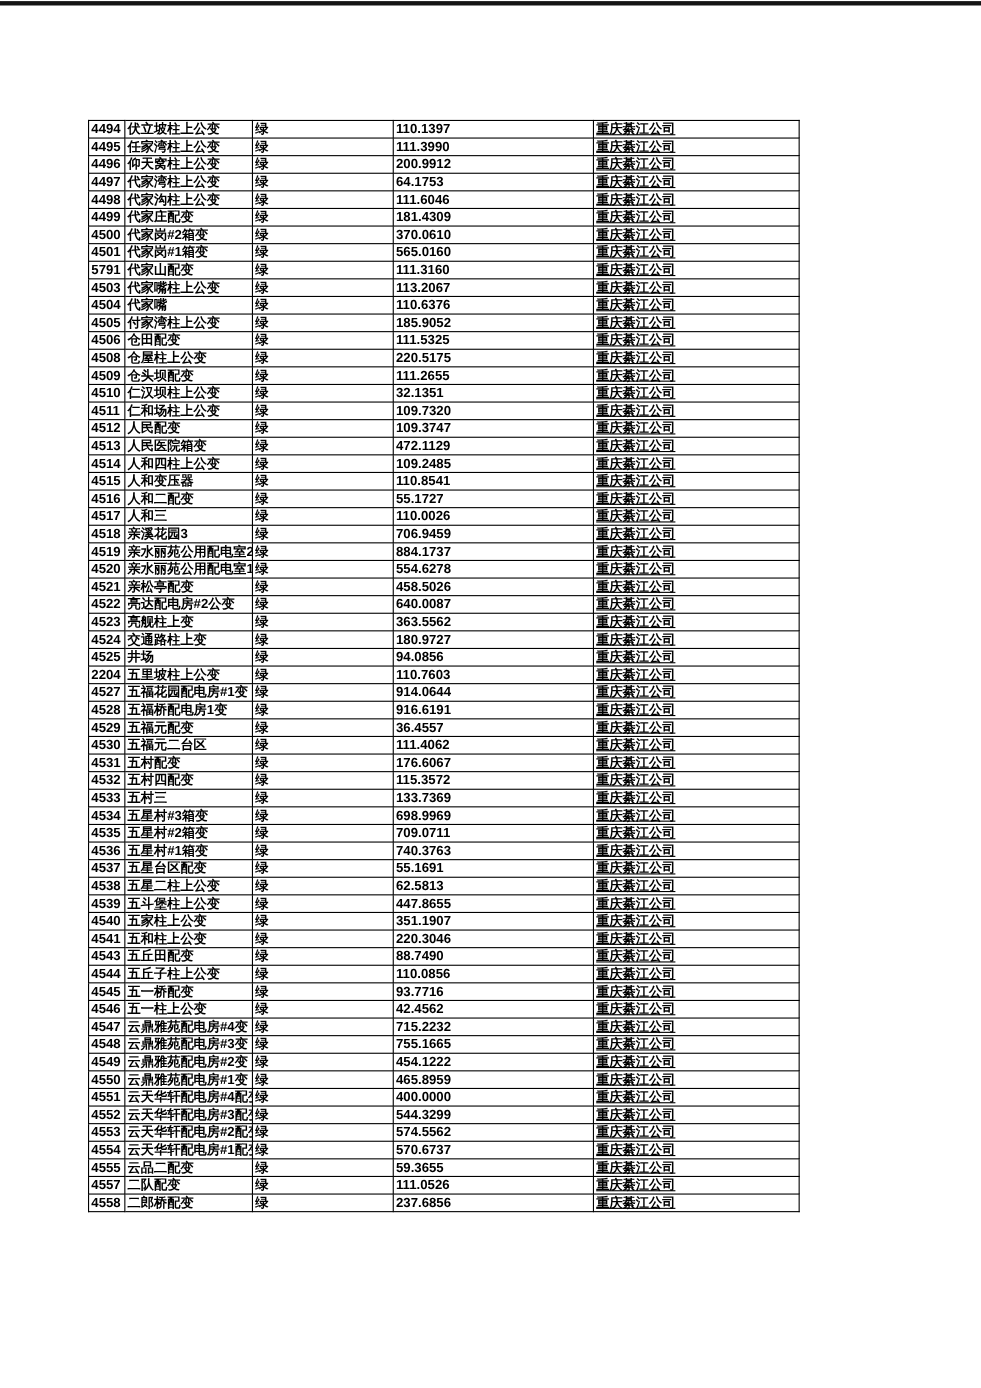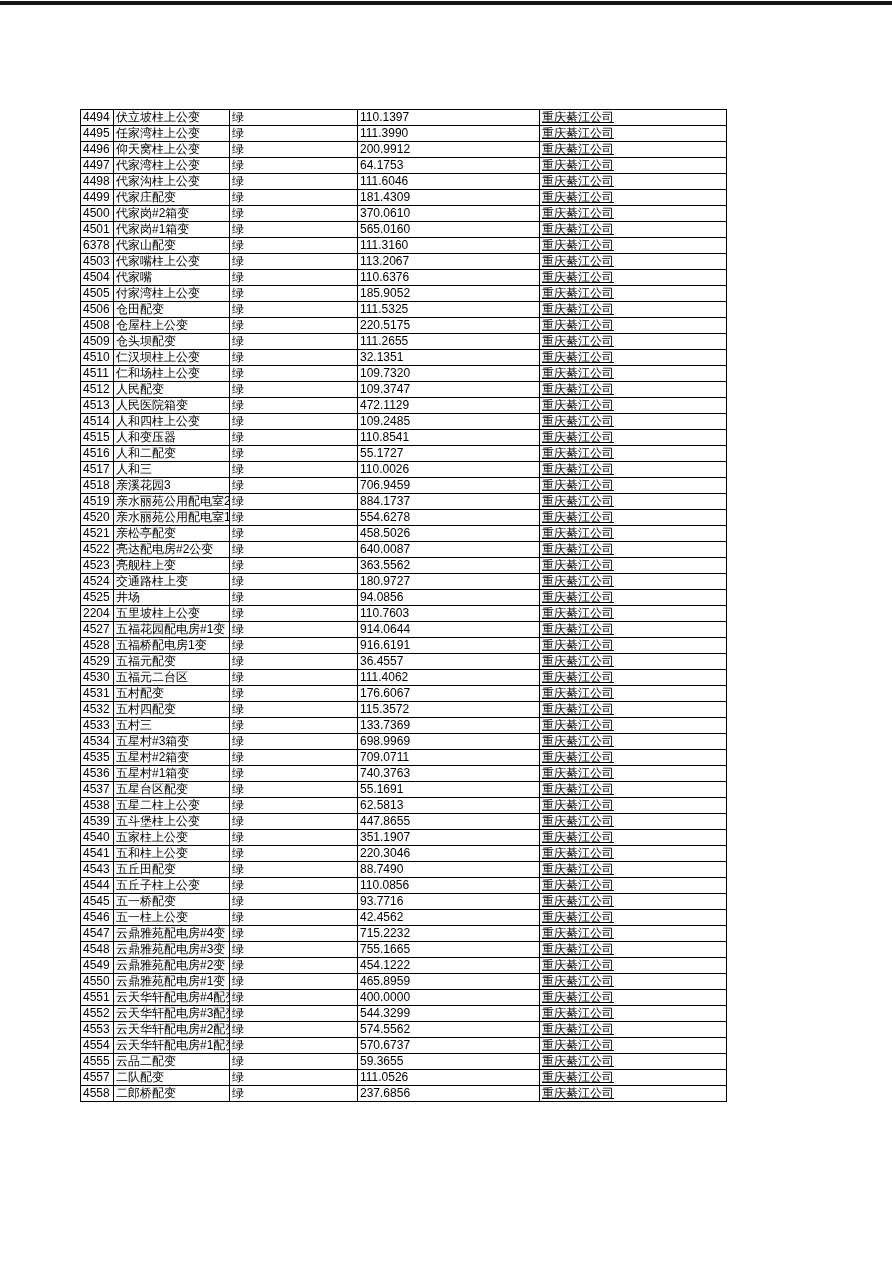--- a/index.html
+++ b/index.html
@@ -23,20 +23,21 @@
     background: #141414;
   }
   table.report-table {
     position: absolute;
     left: 80px;
     top: 109px;
     width: 646px;
     border-collapse: collapse;
     table-layout: fixed;
     font-family: "Liberation Sans", sans-serif;
+    font-weight: bold;
   }
   table.report-table td {
     border: 1px solid #000000;
     height: 15px;
     line-height: 15px;
     padding: 0 1px 0 2px;
     font-size: 12px;
     color: #000000;
     white-space: nowrap;
     overflow: hidden;
@@ -122,21 +123,21 @@
           <td class="col-company"><span class="link">重庆綦江公司</span></td>
         </tr>
         <tr>
           <td class="col-id">4501</td>
           <td class="col-name">代家岗#1箱变</td>
           <td class="col-status">绿</td>
           <td class="col-value">565.0160</td>
           <td class="col-company"><span class="link">重庆綦江公司</span></td>
         </tr>
         <tr>
-          <td class="col-id">6378</td>
+          <td class="col-id">5791</td>
           <td class="col-name">代家山配变</td>
           <td class="col-status">绿</td>
           <td class="col-value">111.3160</td>
           <td class="col-company"><span class="link">重庆綦江公司</span></td>
         </tr>
         <tr>
           <td class="col-id">4503</td>
           <td class="col-name">代家嘴柱上公变</td>
           <td class="col-status">绿</td>
           <td class="col-value">113.2067</td>

